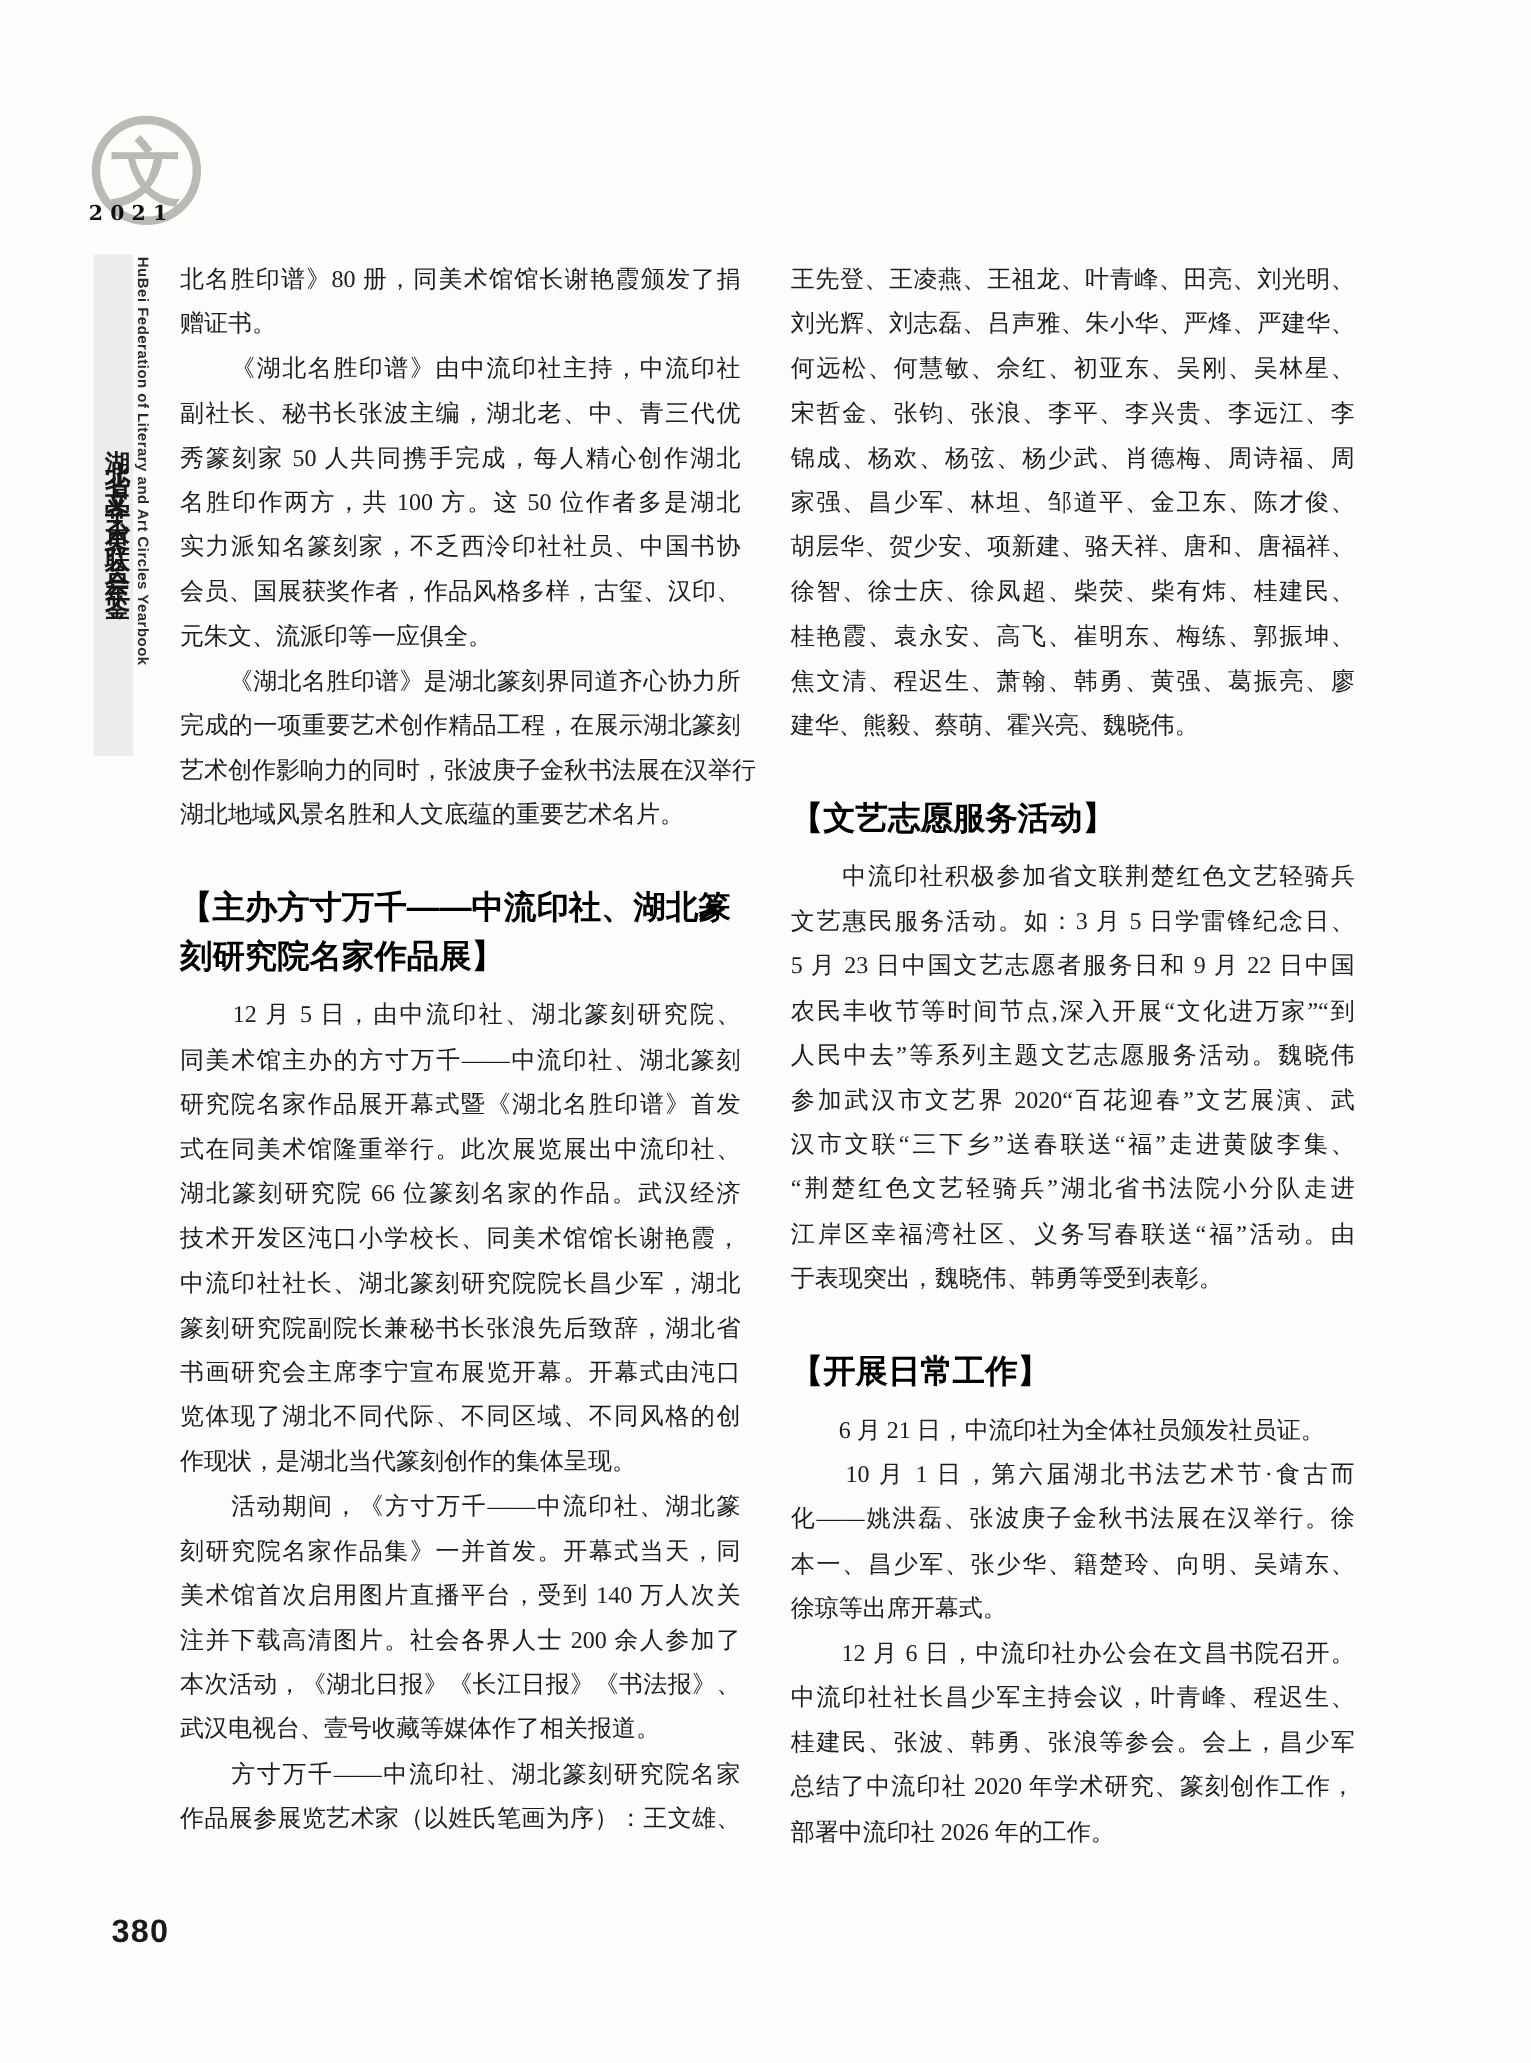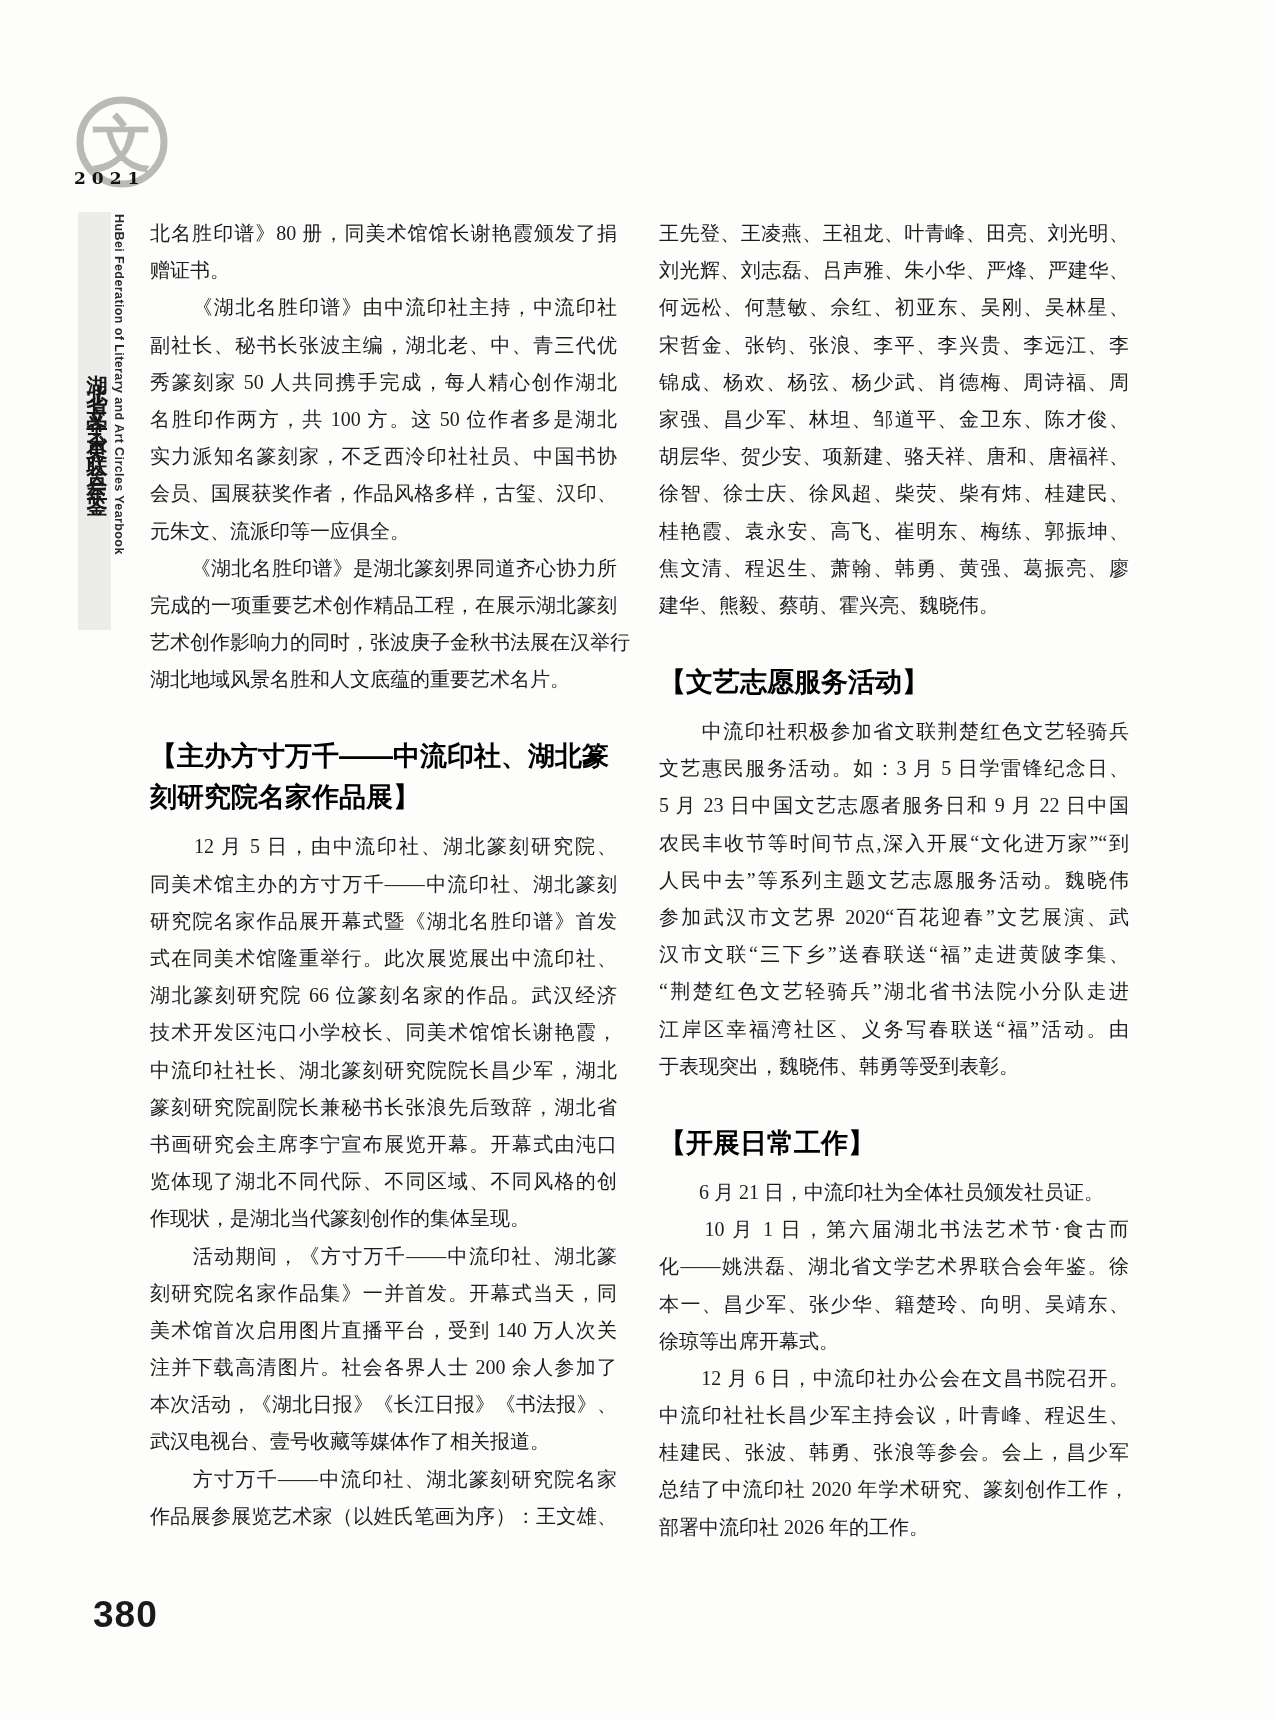--- a/index.html
+++ b/index.html
@@ -59,21 +59,21 @@
     margin-top:38px;
     text-align:center;text-align-last:left;
     color:#000;
   }
   .line.h + .line.h{margin-top:0;}
   .line.h + .line.b,.line.h + .line.e{margin-top:10px;}
   
   .pagenum{
     position:absolute;left:93px;top:1594px;
     font-family:"Liberation Sans","DejaVu Sans",sans-serif;
-    font-weight:bold;font-size:37px;letter-spacing:1px;color:#1a1a1a;
+    font-weight:bold;font-size:27px;letter-spacing:1px;color:#1a1a1a;
   }
 </style>
 </head>
 <body>
 
 <div class="page">
 
   <div class="logo">
     <svg width="112" height="96" viewBox="0 0 112 96">
       <circle cx="56" cy="48" r="42" fill="none" stroke="#b9b9b6" stroke-width="7"></circle>
@@ -141,21 +141,21 @@
       <div class="line b">农民丰收节等时间节点,深入开展“文化进万家”“到</div>
       <div class="line b">人民中去”等系列主题文艺志愿服务活动。魏晓伟</div>
       <div class="line b">参加武汉市文艺界 2020“百花迎春”文艺展演、武</div>
       <div class="line b">汉市文联“三下乡”送春联送“福”走进黄陂李集、</div>
       <div class="line b">“荆楚红色文艺轻骑兵”湖北省书法院小分队走进</div>
       <div class="line b">江岸区幸福湾社区、义务写春联送“福”活动。由</div>
       <div class="line e">于表现突出，魏晓伟、韩勇等受到表彰。</div>
       <div class="line h">【开展日常工作】</div>
       <div class="line e">　　6 月 21 日，中流印社为全体社员颁发社员证。</div>
       <div class="line b">　　10 月 1 日，第六届湖北书法艺术节·食古而</div>
-      <div class="line b">化——姚洪磊、湖北省文学艺术界联合会年鉴。徐</div>
+      <div class="line b">化——姚洪磊、张波庚子金秋书法展在汉举行。徐</div>
       <div class="line b">本一、昌少军、张少华、籍楚玲、向明、吴靖东、</div>
       <div class="line e">徐琼等出席开幕式。</div>
       <div class="line b">　　12 月 6 日，中流印社办公会在文昌书院召开。</div>
       <div class="line b">中流印社社长昌少军主持会议，叶青峰、程迟生、</div>
       <div class="line b">桂建民、张波、韩勇、张浪等参会。会上，昌少军</div>
       <div class="line b">总结了中流印社 2020 年学术研究、篆刻创作工作，</div>
       <div class="line e">部署中流印社 2026 年的工作。</div>
     </div>
 
   <div class="pagenum">380</div>

